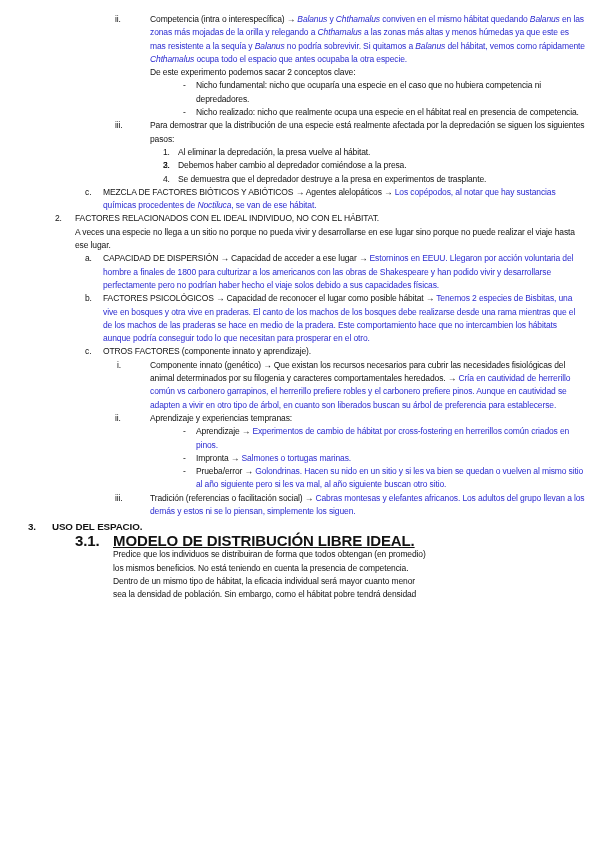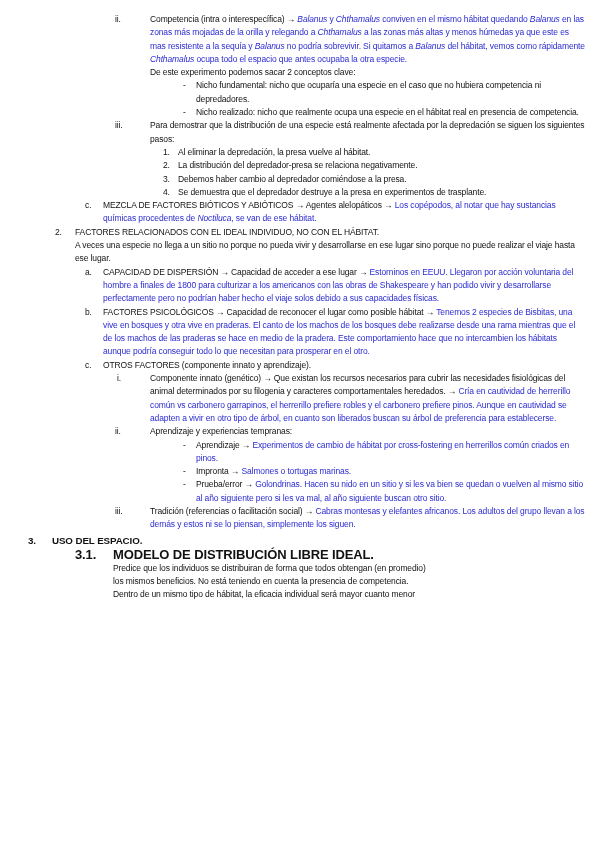--- a/index.html
+++ b/index.html
@@ -13,21 +13,21 @@
   }
   .flow{padding-top:13px;}
   .row{position:relative;font-size:8.5px;line-height:13.3px;letter-spacing:-0.12px;}
   .row .marker{position:absolute;top:0;}
   .row .content{margin-right:15px;}
   .seg.p{color:#121212;}
   .seg.b{color:#2b2bd0;}
   .seg.bi{color:#2b2bd0;font-style:italic;}
   .seg.r{color:#e8392b;}
   .row.h1{font-size:9.8px;font-weight:700;line-height:14px;margin-top:2px;}
-  .row.h2{font-size:13px;font-weight:700;line-height:14px;}
+  .row.h2{font-size:15px;font-weight:700;line-height:14px;text-decoration:underline;}
   .row.h1 .marker,.row.h2 .marker{font-weight:700;}
   .tolerance-box{
     margin:9px 14px 10px 27px;
     border:1.6px solid #e53b2c;
     padding:5px 2px 4px 2px;
     font-size:8.4px;font-weight:700;letter-spacing:-0.15px;
     text-align:center;white-space:nowrap;color:#0c0c0c;
   }
   
   .chart{
@@ -71,21 +71,20 @@
         </div>
         <div class="row">
           <div class="content" style="margin-left: 150px;"><span class="seg p">Para demostrar que la distribución de una especie está realmente afectada por la depredación se siguen los siguientes pasos:</span></div>
         </div>
         <div class="row">
           <span class="marker" style="left: 163px;">1.</span>
           <div class="content" style="margin-left: 178px;"><span class="seg p">Al eliminar la depredación, la presa vuelve al hábitat.</span></div>
         </div>
         <div class="row">
           <span class="marker" style="left: 163px;">2.</span>
-          <div class="content" style="margin-left: 178px;"><span class="seg p">La distribución del depredador-presa se relaciona negativamente.</span></div>
         </div>
         <div class="row">
           <span class="marker" style="left: 163px;">3.</span>
           <div class="content" style="margin-left: 178px;"><span class="seg p">Debemos haber cambio al depredador comiéndose a la presa.</span></div>
         </div>
         <div class="row">
           <span class="marker" style="left: 163px;">4.</span>
           <div class="content" style="margin-left: 178px;"><span class="seg p">Se demuestra que el depredador destruye a la presa en experimentos de trasplante.</span></div>
         </div>
         <div class="row">

